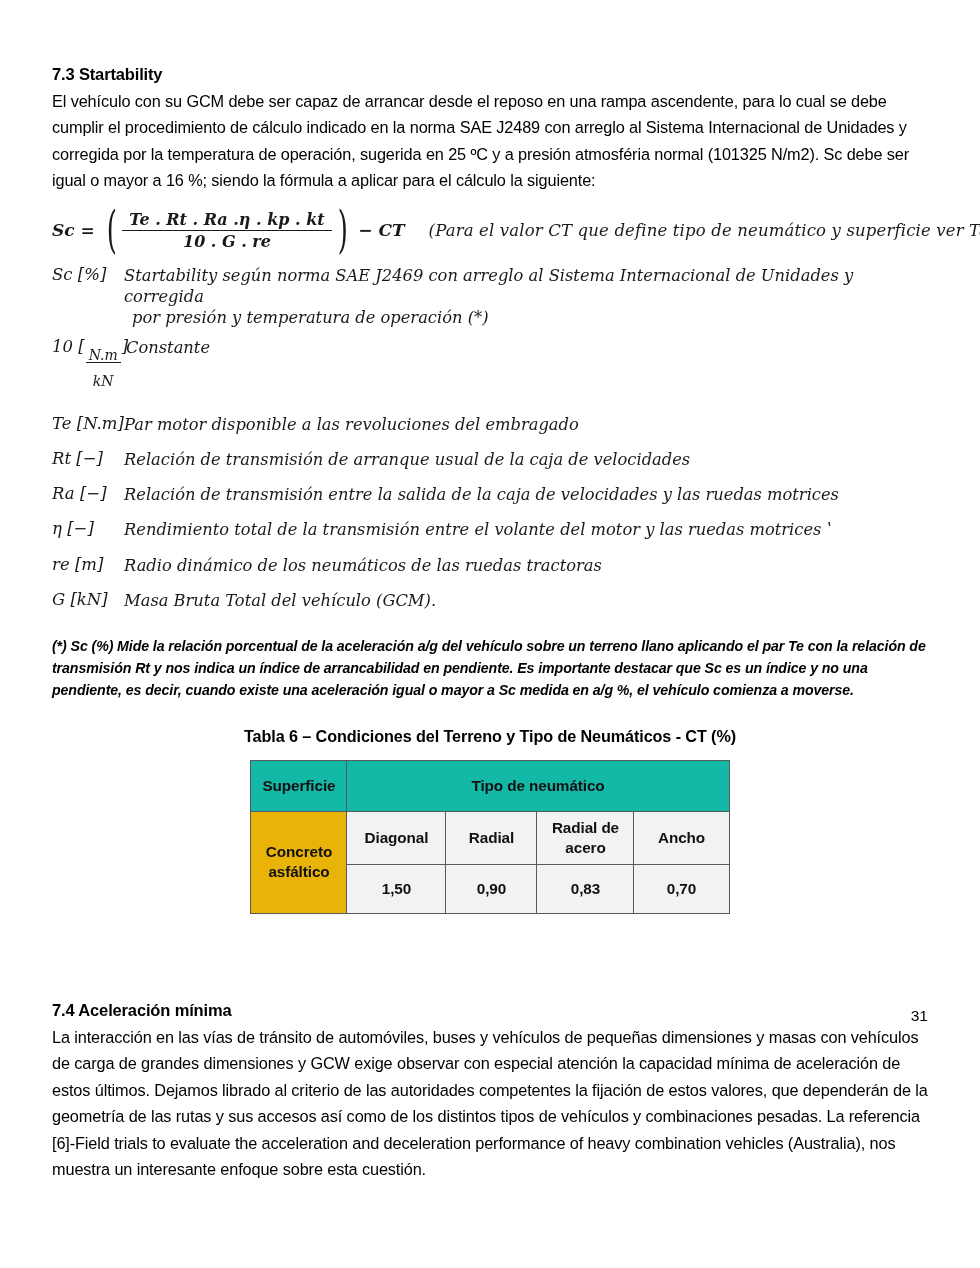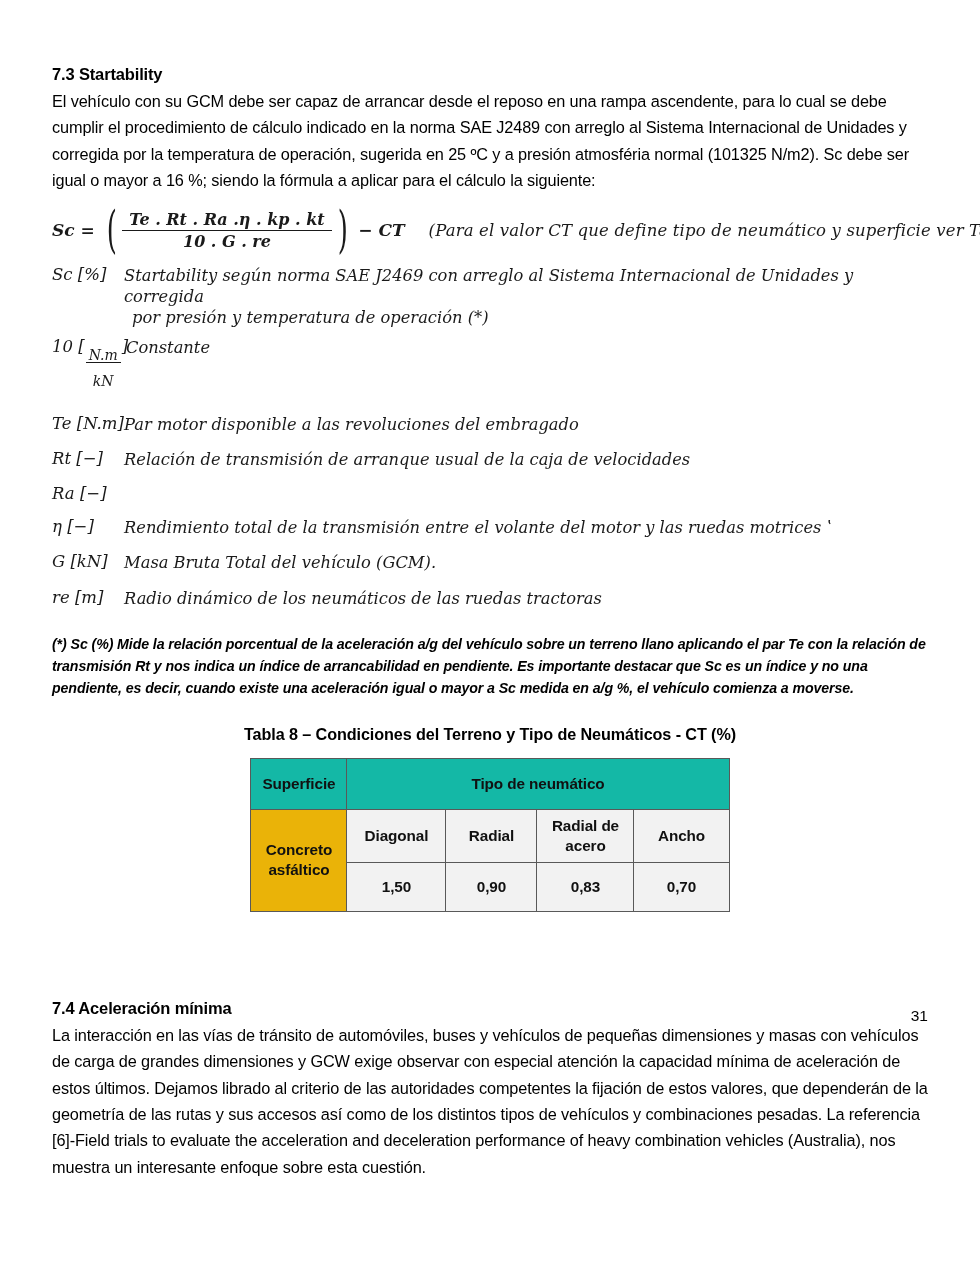--- a/index.html
+++ b/index.html
@@ -256,42 +256,43 @@
       <span class="def-text">Par motor disponible a las revoluciones del embragado</span>
     </div>
 
     <div class="def-row">
       <span class="def-sym">Rt [−]</span>
       <span class="def-text">Relación de transmisión de arranque usual  de la caja de velocidades</span>
     </div>
 
     <div class="def-row">
       <span class="def-sym">Ra [−]</span>
+      <span class="def-text">Relación de transmisión entre la salida de la caja de velocidades y las ruedas motrices</span>
     </div>
 
     <div class="def-row">
       <span class="def-sym">η [−]</span>
       <span class="def-text">Rendimiento total de la transmisión entre el volante del motor y las ruedas motrices ʽ</span>
     </div>
 
     <div class="def-row">
+      <span class="def-sym">re  [m]</span>
+      <span class="def-text">Radio dinámico de los neumáticos de las ruedas tractoras</span>
+    </div>
+
+    <div class="def-row">
       <span class="def-sym">G  [kN]</span>
       <span class="def-text">Masa Bruta Total del vehículo (GCM).</span>
     </div>
 
-    <div class="def-row">
-      <span class="def-sym">re  [m]</span>
-      <span class="def-text">Radio dinámico de los neumáticos de las ruedas tractoras</span>
-    </div>
-
   </div>
 
   <p class="footnote">(*) Sc (%) Mide la relación porcentual de la aceleración a/g del vehículo sobre un terreno llano aplicando el par Te con la relación de transmisión Rt y nos indica un índice de arrancabilidad en pendiente. Es importante destacar que Sc es un índice y no una pendiente, es decir, cuando existe una aceleración igual o mayor a Sc medida en a/g %, el vehículo comienza a moverse.</p>
 
-  <div class="table-caption">Tabla 8 –  Condiciones del Terreno y Tipo de Neumáticos - CT (%)</div>
+  <div class="table-caption">Tabla 6 –  Condiciones del Terreno y Tipo de Neumáticos - CT (%)</div>
 
   <div class="tbl-wrap">
     <table class="ct">
       <colgroup>
         <col style="width:96px">
         <col style="width:99px">
         <col style="width:91px">
         <col style="width:97px">
         <col style="width:95px">
       </colgroup>

